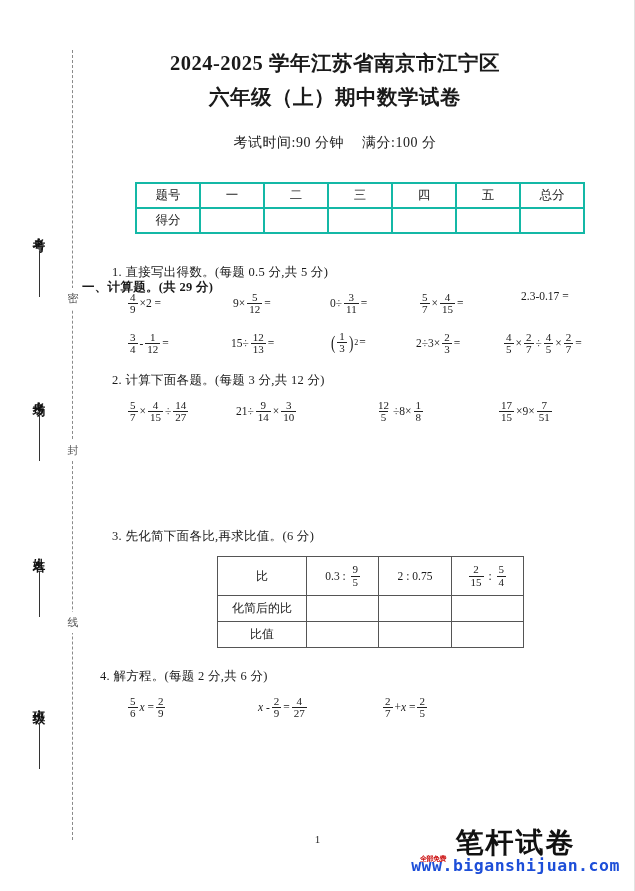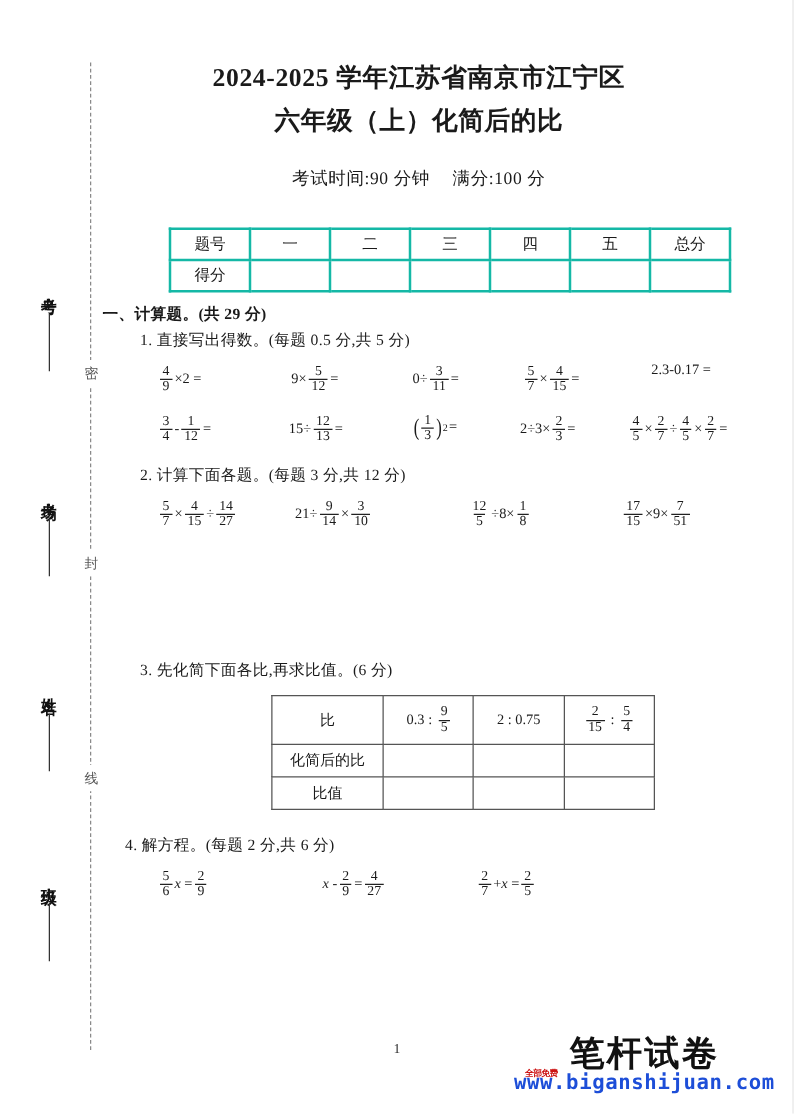--- a/index.html
+++ b/index.html
@@ -119,20 +119,21 @@
     padding: 0;
   }
   .score-table td.head { width: 62px; }
 
   .sec-head {
     position: absolute;
     font-size: 12.5px;
     font-weight: bold;
     letter-spacing: 0.3px;
     white-space: nowrap;
+    margin-top: 36px;
   }
   .prob-head {
     position: absolute;
     font-size: 12.5px;
     letter-spacing: 0.3px;
     white-space: nowrap;
   }
 
   .expr-row { position: absolute; width: 500px; height: 34px; }
   .expr {
@@ -257,21 +258,21 @@
     <div class="vlabel vl3">
       <span>姓名：</span><span class="rule"></span>
     </div>
     <div class="vlabel vl4">
       <span>班级：</span><span class="rule"></span>
     </div>
   </div>
 
   <div class="doc-title">
     <span>2024-2025 学年江苏省南京市江宁区</span>
-    <span class="line2">六年级（上）化简后的比</span>
+    <span class="line2">六年级（上）期中数学试卷</span>
   </div>
 
   <div class="exam-info">
     <span>考试时间:90 分钟</span><span class="gap"></span><span>满分:100 分</span>
   </div>
 
   <table class="score-table">
     <tbody>
         <tr>
       <td class="head">题号</td>

